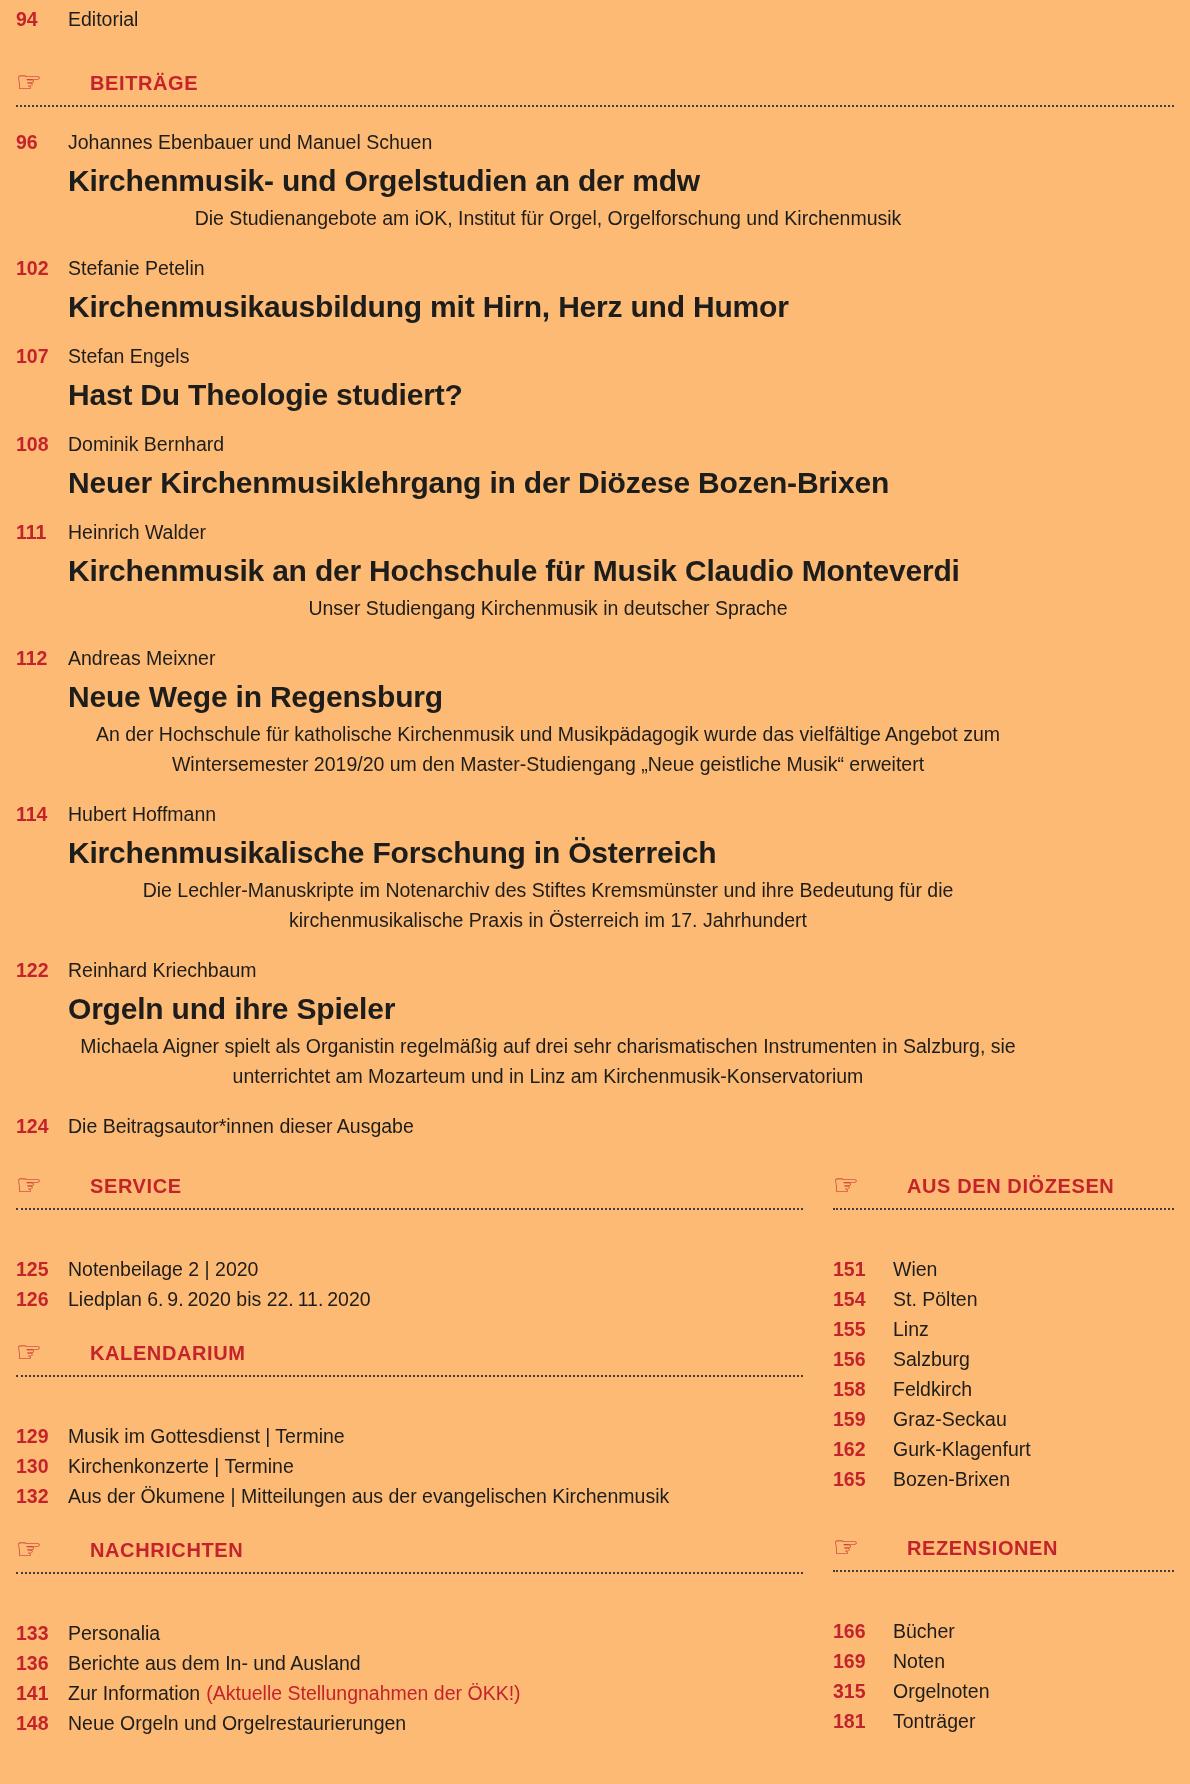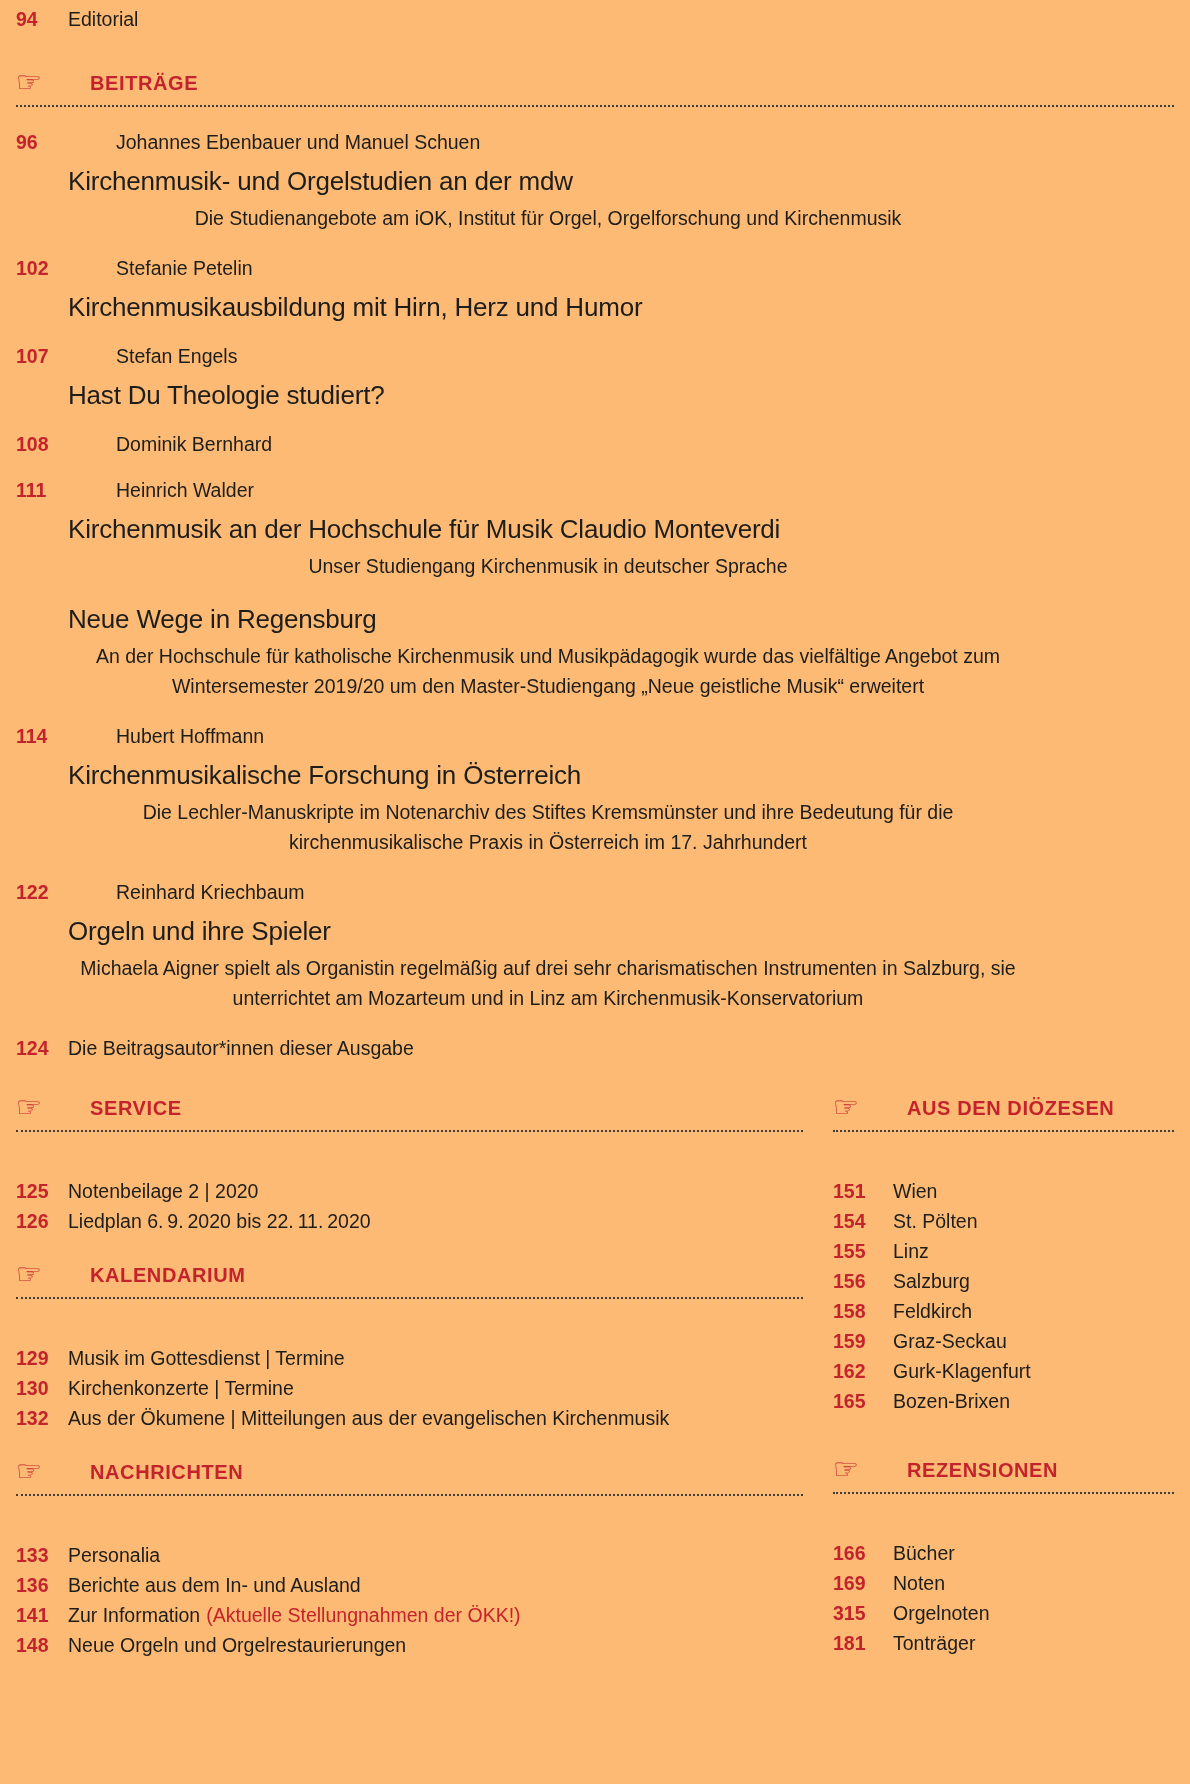--- a/index.html
+++ b/index.html
@@ -30,26 +30,26 @@
     color: var(--accent);
     transform: translateY(-1px);
   }
   .sec-title { color: var(--accent); font-weight: 700; font-size: 20px; letter-spacing: .6px; margin-left: 8px; }
   .dotted { border-bottom: 2px dotted #3d3d3d; margin-top: 9px; height: 0; }
 
   
   .top-sec { margin-top: 40px; }
   .entries { margin-top: 4px; }
   .entry { margin-top: 24px; }
-  .entry-head { display: flex; line-height: 22px; gap: 48px; }
+  .entry-head { display: flex; line-height: 22px; }
   .author { flex: 1; }
   .entry-title {
     margin: 14px 0 0 52px;
-    font-size: 26px; line-height: 28px;
-    font-weight: 400; letter-spacing: -0.2px;
+    font-size: 30px; line-height: 28px;
+    font-weight: 700; letter-spacing: -0.2px;
   }
   .entry-sub { margin: 8px 0 0 52px; line-height: 30px; max-width: 960px; text-align: center; }
   .entry-sub:empty { margin-top: 0; }
   .closing-row { margin-top: 24px; }
 
   
   .cols { display: flex; margin-top: 36px; align-items: flex-start; }
   .col-left { width: 787px; flex: none; }
   .col-right { flex: 1; margin-left: 30px; }
   .col-sec + .col-sec { margin-top: 26px; }
@@ -102,33 +102,38 @@
         </div>
         <div class="entry-title">Hast Du Theologie studiert?</div>
         <div class="entry-sub"></div>
       </div>
 
       <div class="entry">
         <div class="entry-head">
           <span class="num">108</span>
           <span class="author">Dominik Bernhard</span>
         </div>
+        <div class="entry-title">Neuer Kirchenmusiklehrgang in der Diözese Bozen-Brixen</div>
         <div class="entry-sub"></div>
       </div>
 
       <div class="entry">
         <div class="entry-head">
           <span class="num">111</span>
           <span class="author">Heinrich Walder</span>
         </div>
         <div class="entry-title">Kirchenmusik an der Hochschule für Musik Claudio Monteverdi</div>
         <div class="entry-sub">Unser Studiengang Kirchenmusik in deutscher Sprache</div>
       </div>
 
       <div class="entry">
+        <div class="entry-head">
+          <span class="num">112</span>
+          <span class="author">Andreas Meixner</span>
+        </div>
         <div class="entry-title">Neue Wege in Regensburg</div>
         <div class="entry-sub">An der Hochschule für katholische Kirchenmusik und Musikpädagogik wurde das vielfältige Angebot zum Wintersemester 2019/20 um den Master-Studiengang „Neue geistliche Musik“ erweitert</div>
       </div>
 
       <div class="entry">
         <div class="entry-head">
           <span class="num">114</span>
           <span class="author">Hubert Hoffmann</span>
         </div>
         <div class="entry-title">Kirchenmusikalische Forschung in Österreich</div>

